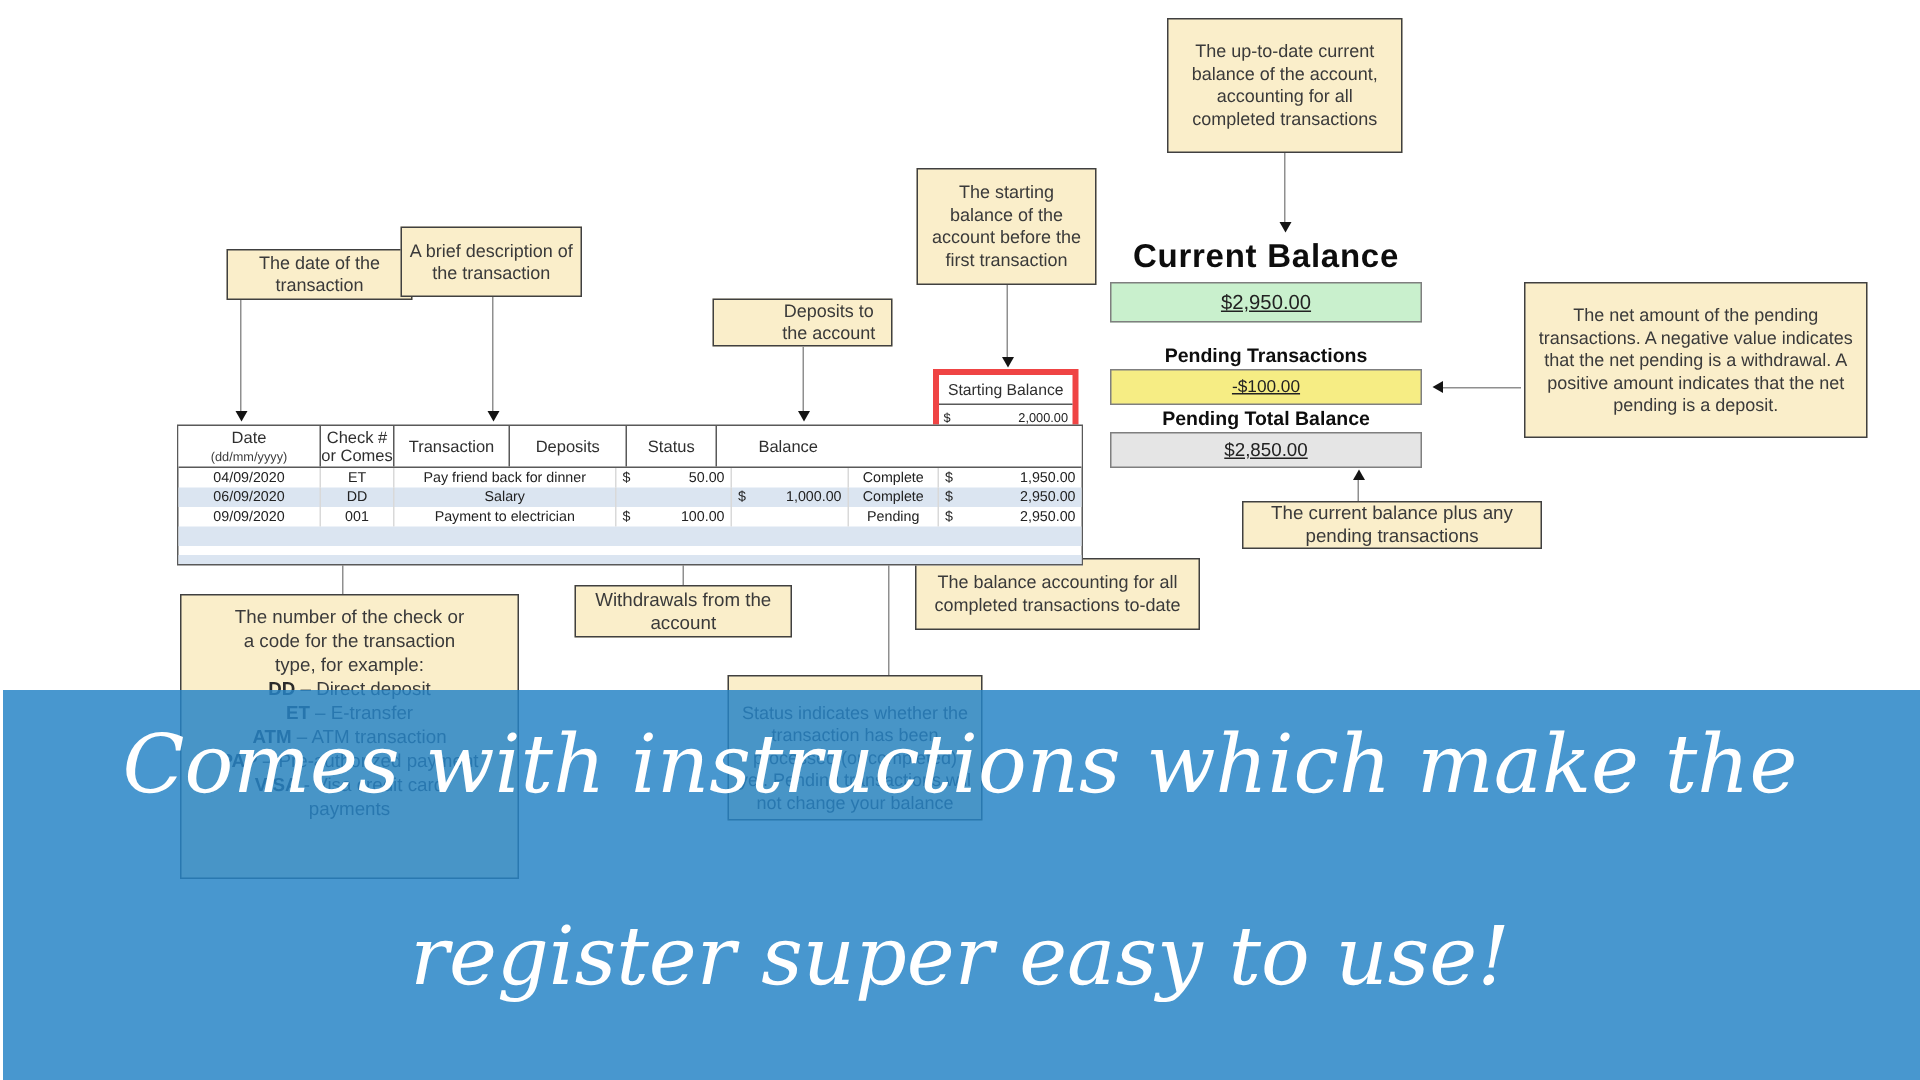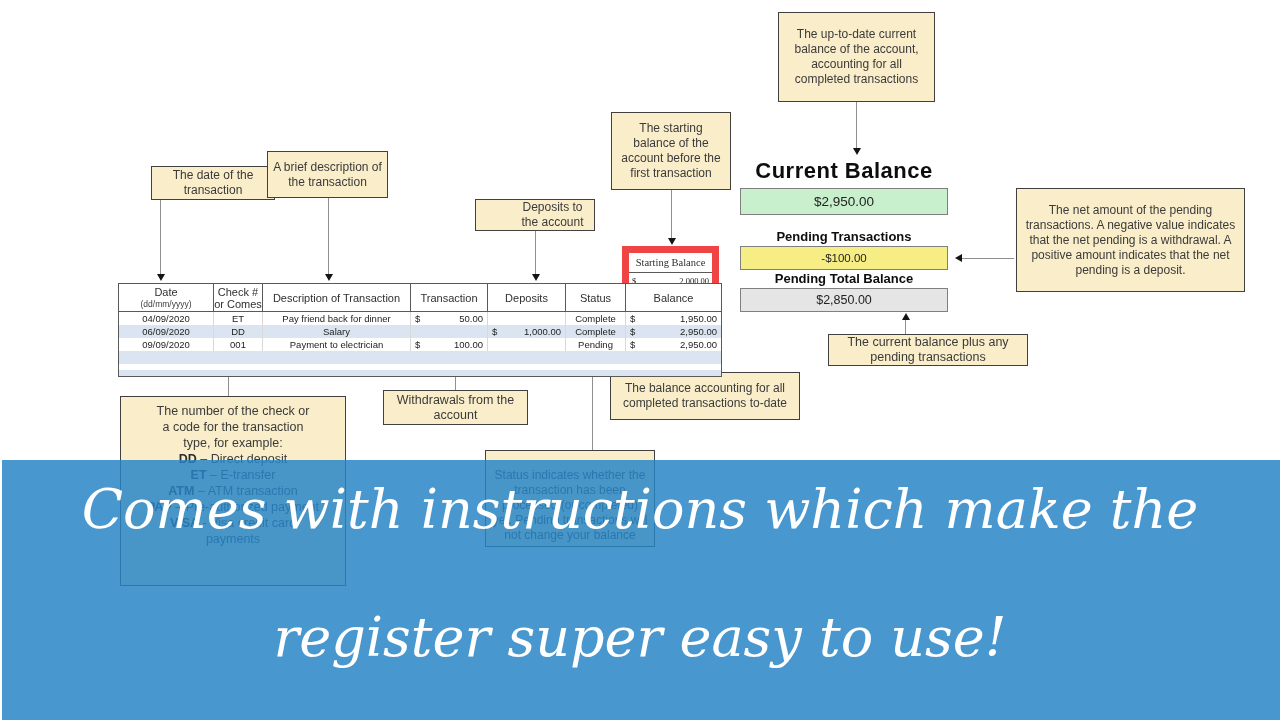--- a/index.html
+++ b/index.html
@@ -31,31 +31,31 @@
   .trow{display:flex;height:13px;}
   .trow.alt{background:#dbe5f1;}
   .tcell{box-sizing:border-box;border-right:1px solid #d9d9d9;font-size:9.5px;color:#222;
          display:flex;align-items:center;justify-content:center;overflow:hidden;}
   .tcell:last-child{border-right:none;}
   .amt{justify-content:space-between;padding:0 4px;}
   .w-date{width:95px;} .w-check{width:49px;} .w-desc{width:148px;} .w-with{width:77px;}
   .w-dep{width:78px;} .w-stat{width:60px;} .w-bal{width:95px;}
   .erow{height:13px;} .erow2{height:6px;}
   
-  .startbox{position:absolute;left:622px;top:246px;width:97px;border:7px solid #ef4444;
-            background:#fff;z-index:1;box-sizing:border-box;font-family:Liberation Serif, serif;}
+  .startbox{position:absolute;left:622px;top:246px;width:97px;border:4px solid #ef4444;
+            background:#fff;z-index:1;box-sizing:border-box;}
   .startlabel{height:19px;border-bottom:1px solid #595959;display:flex;align-items:center;
               justify-content:center;font-size:10.5px;color:#2f2f2f;}
   .startval{height:16px;display:flex;align-items:center;justify-content:space-between;
             padding:0 3px;font-size:8.5px;color:#222;}
   
   .sumtitle{position:absolute;left:740px;top:158px;width:208px;text-align:center;
             font-size:22px;font-weight:bold;color:#0d0d0d;letter-spacing:.5px;z-index:1;}
   .sumbox{position:absolute;left:740px;width:208px;border:1px solid #7f7f7f;box-sizing:border-box;
-          display:flex;align-items:center;justify-content:center;color:#222;z-index:1;}
+          display:flex;align-items:center;justify-content:center;color:#222;z-index:1;text-decoration:underline;}
   .sumlabel{position:absolute;left:740px;width:208px;text-align:center;font-weight:bold;
             font-size:13px;color:#0d0d0d;z-index:1;}
   
   .banner{position:absolute;left:2px;top:460px;width:1278px;height:260px;
           background:rgba(37,131,198,0.84);z-index:2;}
   .bannertext{position:absolute;left:0;width:1280px;text-align:center;color:#ffffff;
               font-family:"DejaVu Serif", cursive;font-style:italic;z-index:3;}
 </style>
 </head>
 <body>
@@ -168,23 +168,20 @@
 <div class="rtable">
   <div class="hrow">
     <div class="hcell w-date">
       <span>Date</span>
       <span class="hsub">(dd/mm/yyyy)</span>
     </div>
     <div class="hcell w-check">
       <span>Check #</span>
       <span>or Comes</span>
     </div>
-    <div class="hcell w-desc">
-      <span>Description of Transaction</span>
-    </div>
     <div class="hcell w-with">
       <span>Transaction</span>
     </div>
     <div class="hcell w-dep">
       <span>Deposits</span>
     </div>
     <div class="hcell w-stat">
       <span>Status</span>
     </div>
     <div class="hcell w-bal">

